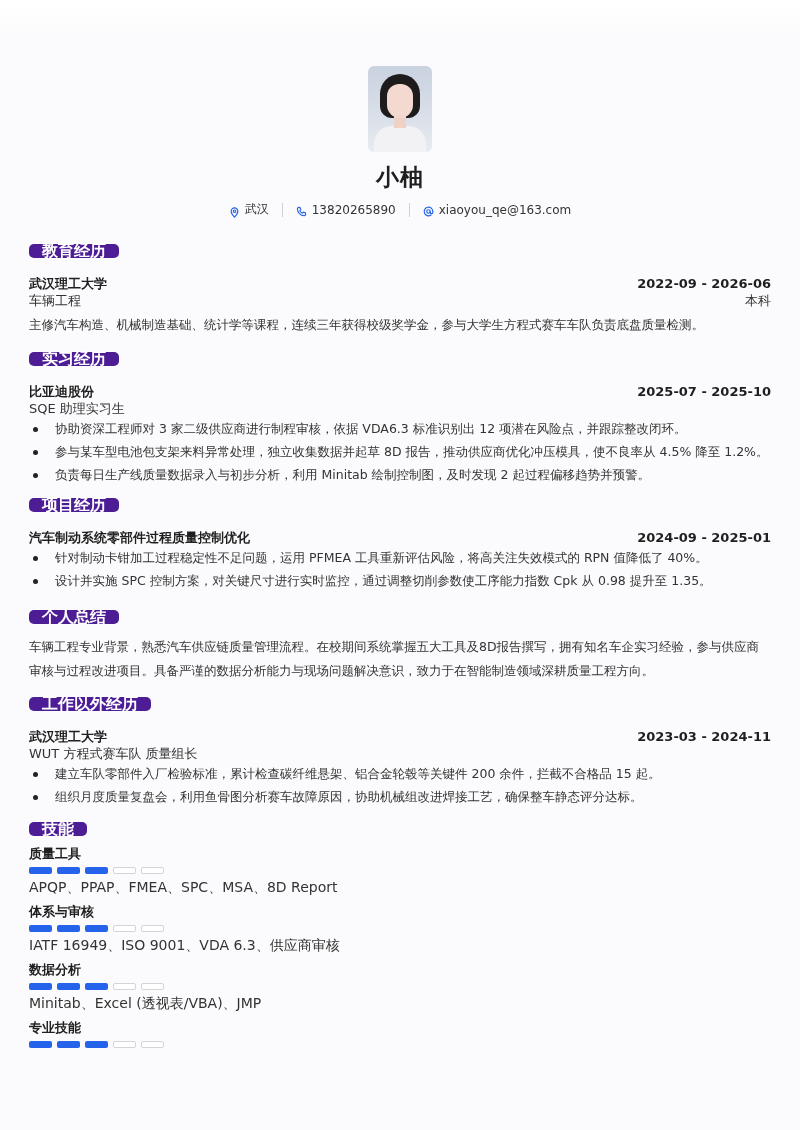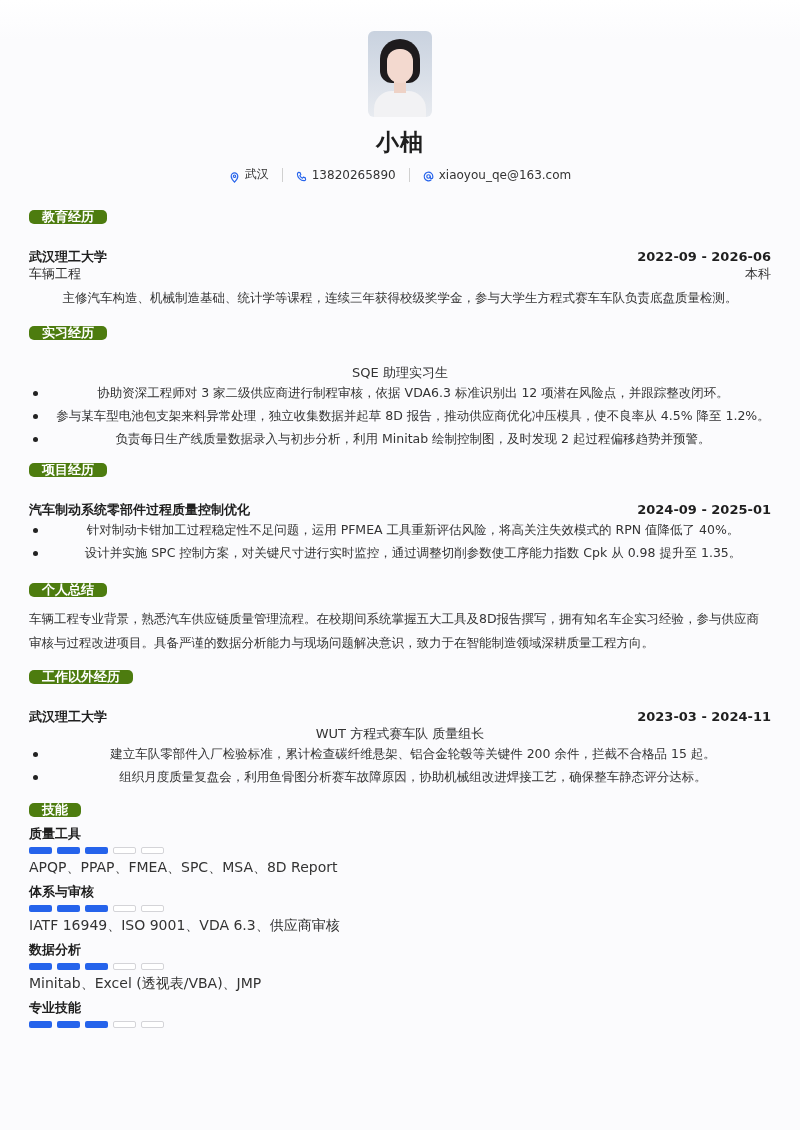--- a/index.html
+++ b/index.html
@@ -4,42 +4,42 @@
 <style>
   * { box-sizing: border-box; margin: 0; padding: 0; }
   html, body { width: 800px; height: 1130px; overflow: hidden; }
   body {
     background: linear-gradient(to bottom, #ffffff 0px, #fbfbfd 40px, #fbfbfd 100%);
     font-family: "DejaVu Sans", "Liberation Sans", sans-serif;
     color: #222;
     font-size: 13px;
   }
   .page { position: relative; width: 800px; padding: 0 29px; }
-  .header { text-align: center; padding-top: 31px; }
+  .header { text-align: center; padding-top: 66px; }
   .photo {
     width: 64px; height: 86px; margin: 0 auto; border-radius: 6px;
     background: linear-gradient(180deg, #c9d2df 0%, #d9dfe8 55%, #e8ebf0 100%);
     position: relative; overflow: hidden;
   }
   .photo .hair { position: absolute; left: 12px; top: 8px; width: 40px; height: 44px; border-radius: 20px 20px 12px 12px; background: #1e1b1d; }
   .photo .face { position: absolute; left: 19px; top: 18px; width: 26px; height: 34px; border-radius: 13px 13px 14px 14px; background: #f3d9cf; }
   .photo .neck { position: absolute; left: 26px; top: 48px; width: 12px; height: 14px; background: #eed2c6; }
   .photo .body { position: absolute; left: 6px; top: 60px; width: 52px; height: 30px; border-radius: 18px 18px 0 0; background: #f2f2f4; }
   .name { font-size: 23px; font-weight: bold; margin-top: 10px; color: #1f1f1f; letter-spacing: 1px; }
   .contacts { display: flex; justify-content: center; align-items: center; margin-top: 8px; font-size: 12px; color: #333; }
   .contact { display: flex; align-items: flex-end; gap: 5px; }
   .contact svg { width: 11px; height: 11px; }
   .sep { width: 1px; height: 14px; background: #d0d0d0; margin: 0 13px; }
 
   .section { margin-top: 14px; }
   .badge {
-    display: inline-block; background: #4d7c0f; color: #fff; font-weight: bold;
-    font-size: 13px; padding: 0 13px; border-radius: 5px; line-height: 14px;
+    display: inline-block; background: #4c1d95; color: #fff; font-weight: bold;
+    font-size: 16px; padding: 0 13px; border-radius: 5px; line-height: 14px;
   }
-  .entry { margin-top: 24px; text-align: center; }
+  .entry { margin-top: 16px; }
   .row { display: flex; justify-content: space-between; align-items: baseline; line-height: 17px; }
   .title { font-weight: bold; font-size: 13px; color: #1f1f1f; }
   .date { font-weight: bold; font-size: 13px; color: #1f1f1f; }
   .sub { font-size: 13px; color: #333; line-height: 17px; }
   .desc { font-size: 12.5px; color: #333; line-height: 22px; margin-top: 5px; }
   ul.bullets { list-style: none; margin-top: 2px; }
   ul.bullets li { position: relative; padding-left: 26px; font-size: 12.5px; color: #333; line-height: 19px; margin-bottom: 4px; }
   ul.bullets li::before { content: ""; position: absolute; left: 4px; top: 8px; width: 5px; height: 5px; border-radius: 50%; background: #222; }
   .summary { font-size: 12.5px; color: #333; line-height: 24px; margin-top: 10px; }
 
@@ -101,20 +101,24 @@
         <span class="sub">车辆工程</span>
         <span class="sub">本科</span>
       </div>
       <div class="desc">主修汽车构造、机械制造基础、统计学等课程，连续三年获得校级奖学金，参与大学生方程式赛车车队负责底盘质量检测。</div>
     </div>
   </div>
 
   <div class="section" style="margin-top:16px;">
     <span class="badge">实习经历</span>
     <div class="entry">
+      <div class="row">
+        <span class="title">比亚迪股份</span>
+        <span class="date">2025-07 - 2025-10</span>
+      </div>
       <div class="sub">SQE 助理实习生</div>
       <ul class="bullets">
         <li>协助资深工程师对 3 家二级供应商进行制程审核，依据 VDA6.3 标准识别出 12 项潜在风险点，并跟踪整改闭环。</li>
         <li>参与某车型电池包支架来料异常处理，独立收集数据并起草 8D 报告，推动供应商优化冲压模具，使不良率从 4.5% 降至 1.2%。</li>
         <li>负责每日生产线质量数据录入与初步分析，利用 Minitab 绘制控制图，及时发现 2 起过程偏移趋势并预警。</li>
       </ul>
     </div>
   </div>
 
   <div class="section" style="margin-top:14px;">

